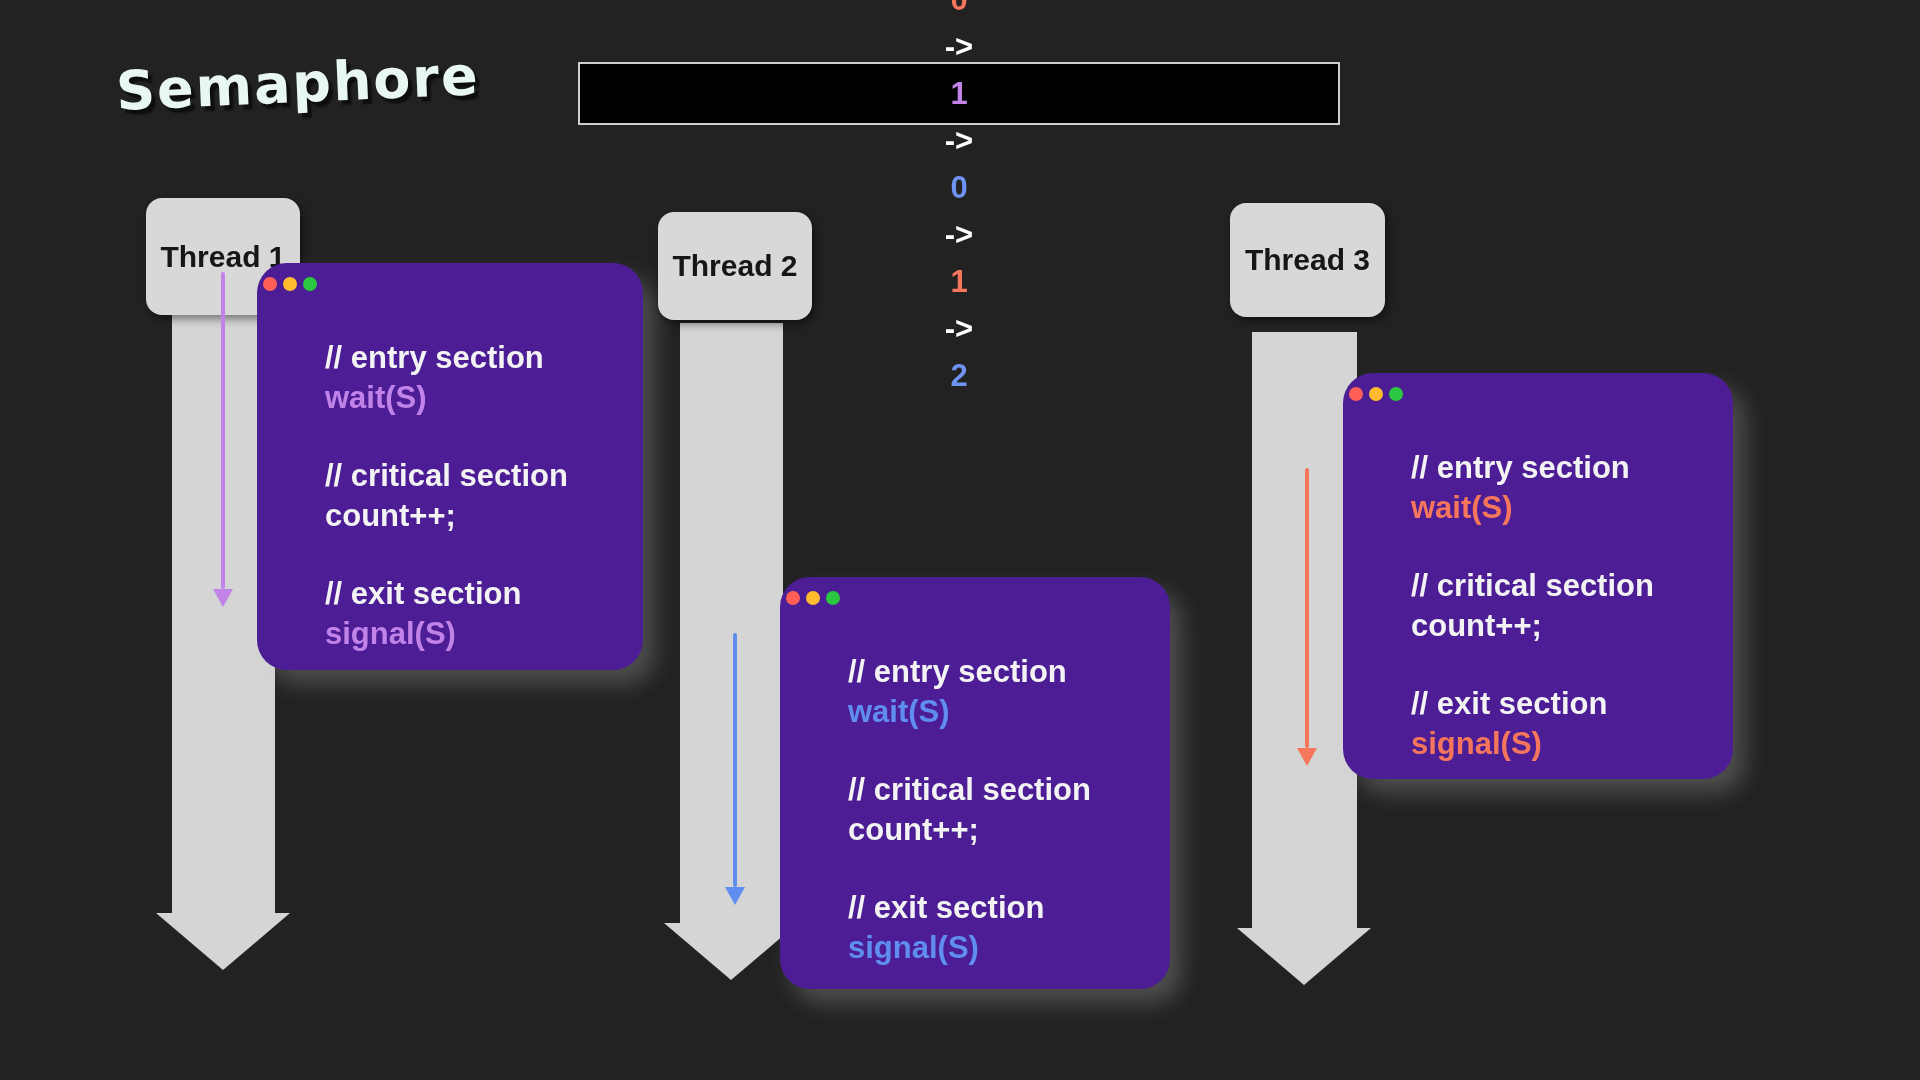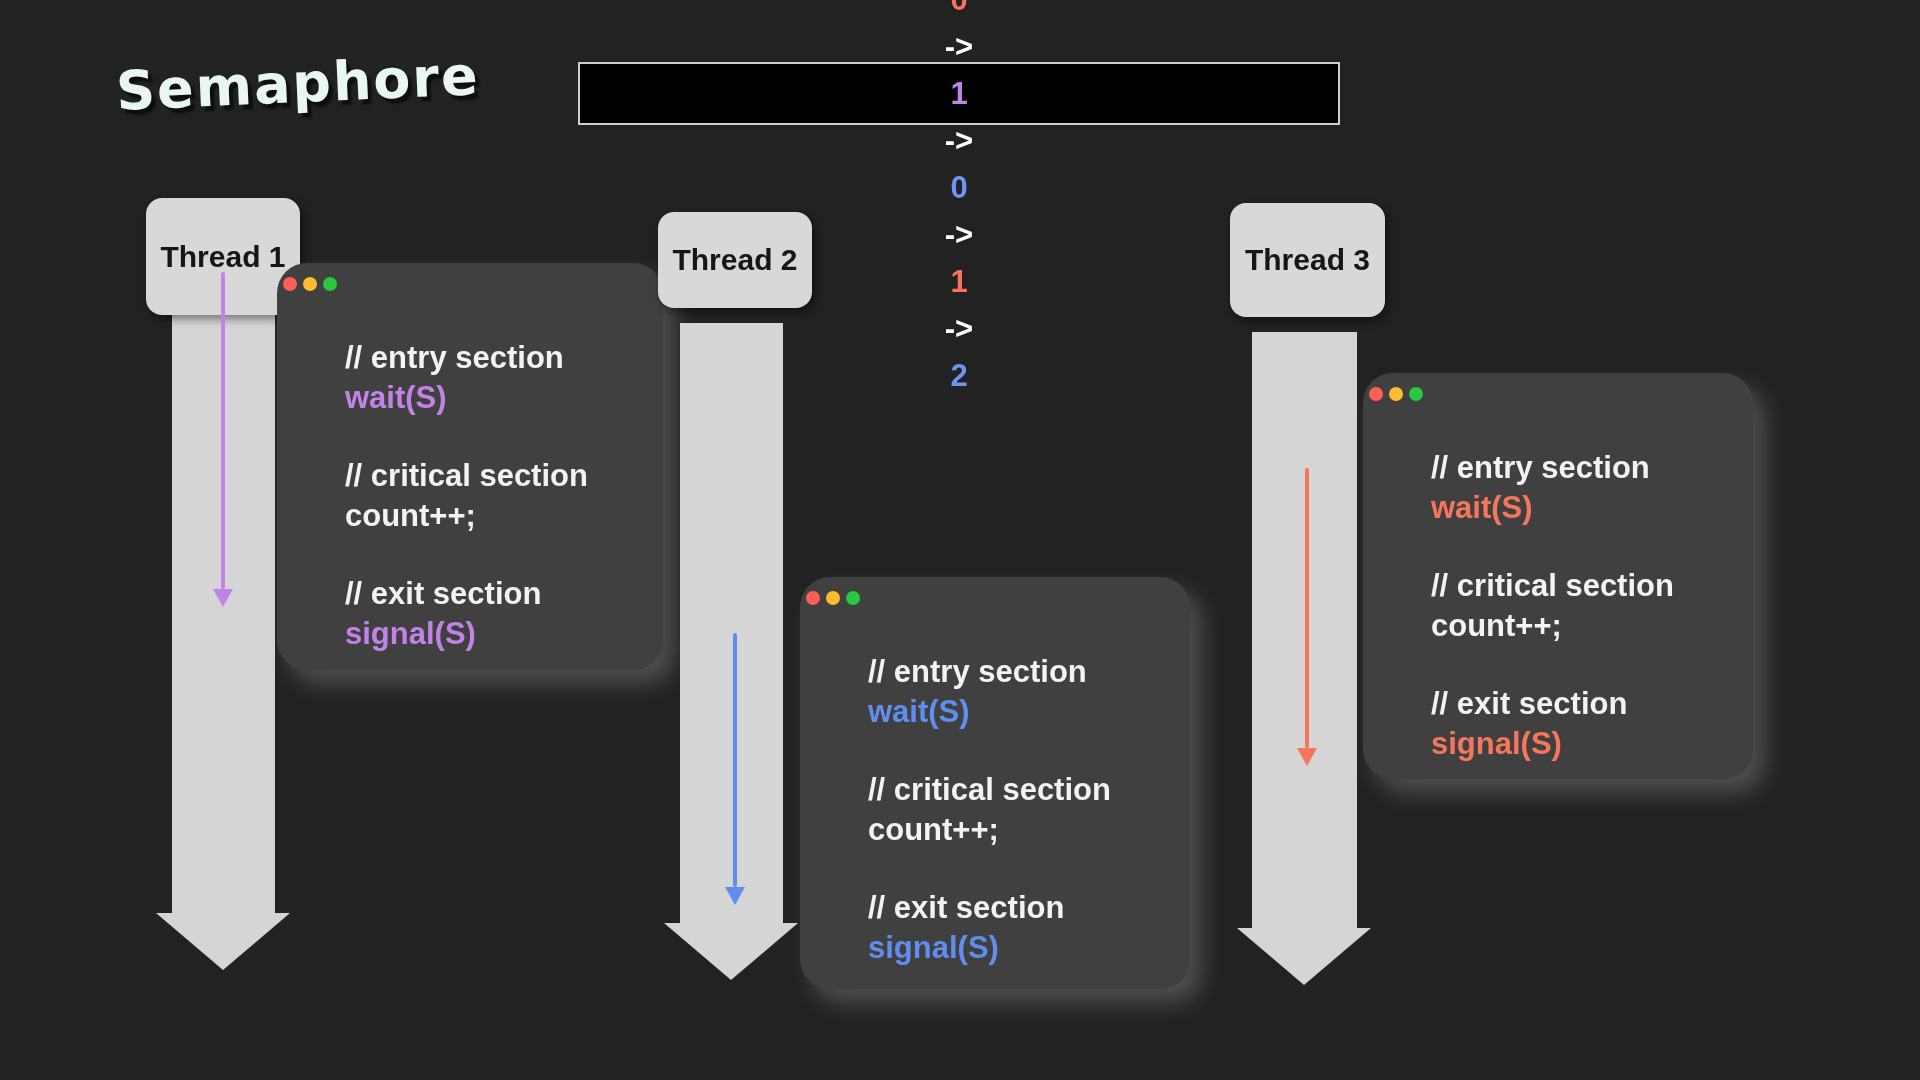--- a/index.html
+++ b/index.html
@@ -31,22 +31,22 @@
             border-left:67px solid transparent;border-right:67px solid transparent;
             border-top:57px solid #d5d5d5;}
 
   
   .flow-line{position:absolute;width:4px;background:var(--accent,#ffffff);border-radius:2px;}
   .flow-head{position:absolute;width:0;height:0;
              border-left:10px solid transparent;border-right:10px solid transparent;
              border-top:18px solid var(--accent,#ffffff);}
 
   
-  .code-window{position:absolute;background:#404040;border-radius:30px;
-               box-shadow:12px 14px 22px rgba(195,195,195,0.28);margin-left:20px;}
+  .code-window{position:absolute;background:#4c1d95;border-radius:30px;
+               box-shadow:12px 14px 22px rgba(195,195,195,0.28);}
   .dots{position:absolute;left:6px;top:14px;display:flex;gap:6px;}
   .dot{width:14px;height:14px;border-radius:50%;display:inline-block;}
   .code-content{position:absolute;left:68px;top:75px;font-weight:bold;font-size:31px;
                 line-height:40px;color:#f3f3f3;white-space:nowrap;}
   .code-group{margin-bottom:38px;}
   .code-line.accent{color:var(--accent,#ffffff);}
 </style>
 </head>
 <body>
 
@@ -97,21 +97,21 @@
           <div class="code-line">// exit section</div>
           <div class="code-line accent">signal(S)</div>
         </div>
       </div>
     </div>
   </div>
 
   <div class="thread" style="--accent: #5f8df0;">
     <div class="col" style="left:680px;top:323px;width:103px;height:600px"></div>
     <div class="col-head" style="left:664px;top:923px"></div>
-    <div class="thread-label" style="left:658px;top:212px;width:154px;height:96px">
+    <div class="thread-label" style="left:658px;top:212px;width:154px;height:108px">
       <span>Thread 2</span>
     </div>
     <div class="flow-line" style="left:733px;top:633px;height:254px"></div>
     <div class="flow-head" style="left:725px;top:887px"></div>
     <div class="code-window" style="left:780px;top:577px;width:390px;height:412px">
       <div class="dots">
         <span class="dot" style="background: rgb(255, 95, 87);"></span>
         <span class="dot" style="background: rgb(254, 188, 46);"></span>
         <span class="dot" style="background: rgb(42, 200, 64);"></span>
       </div>

